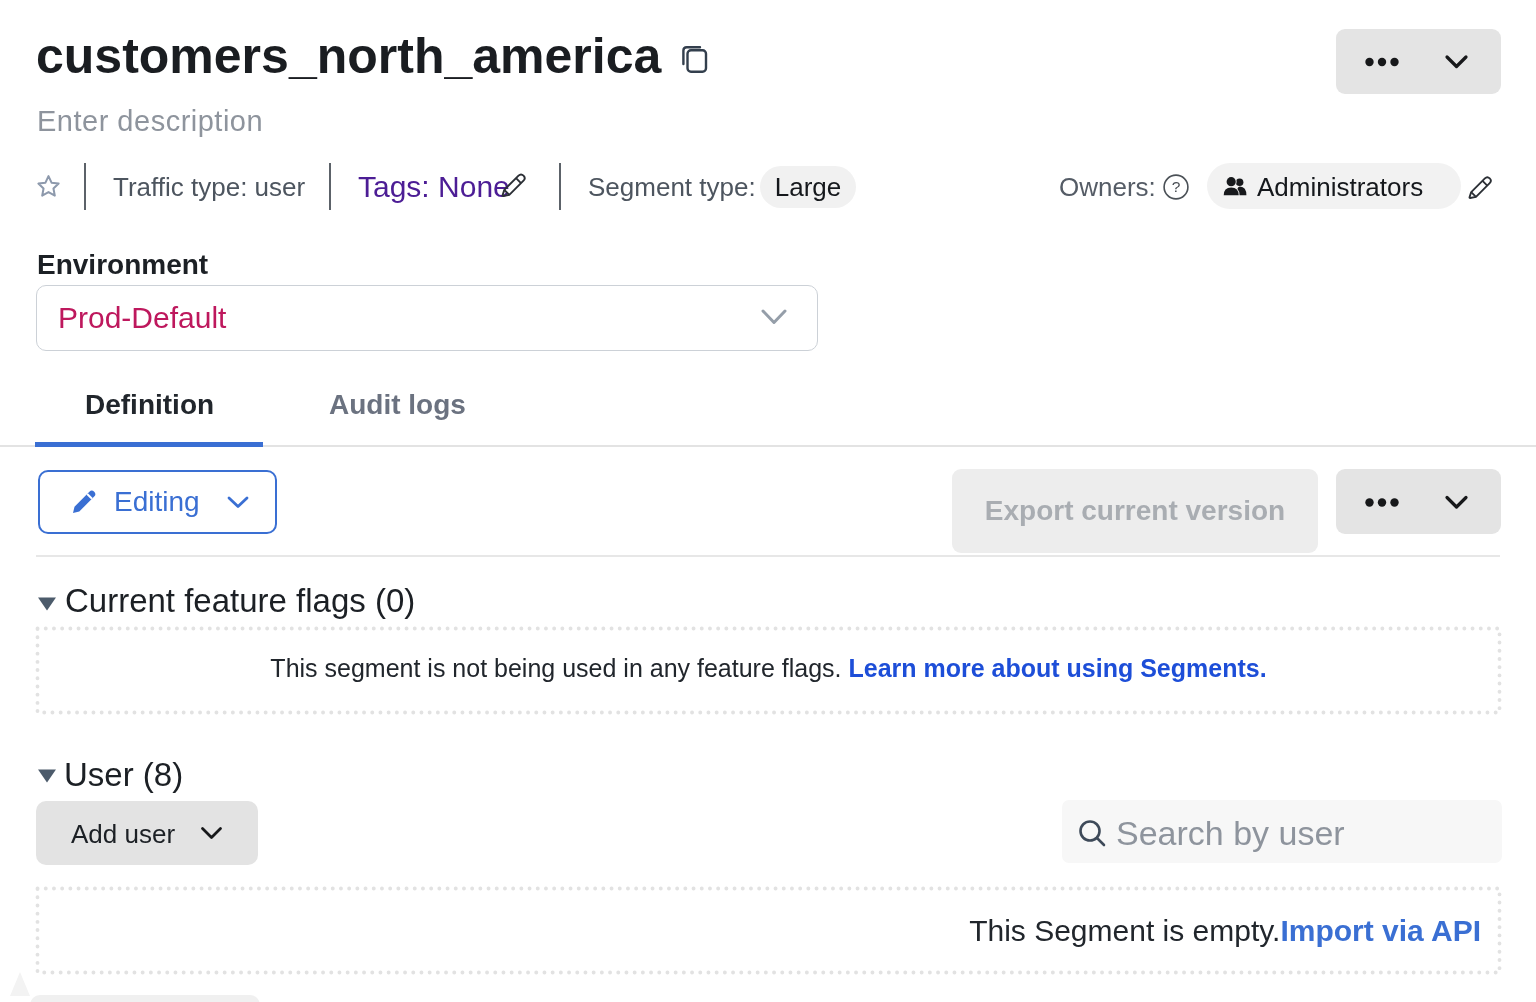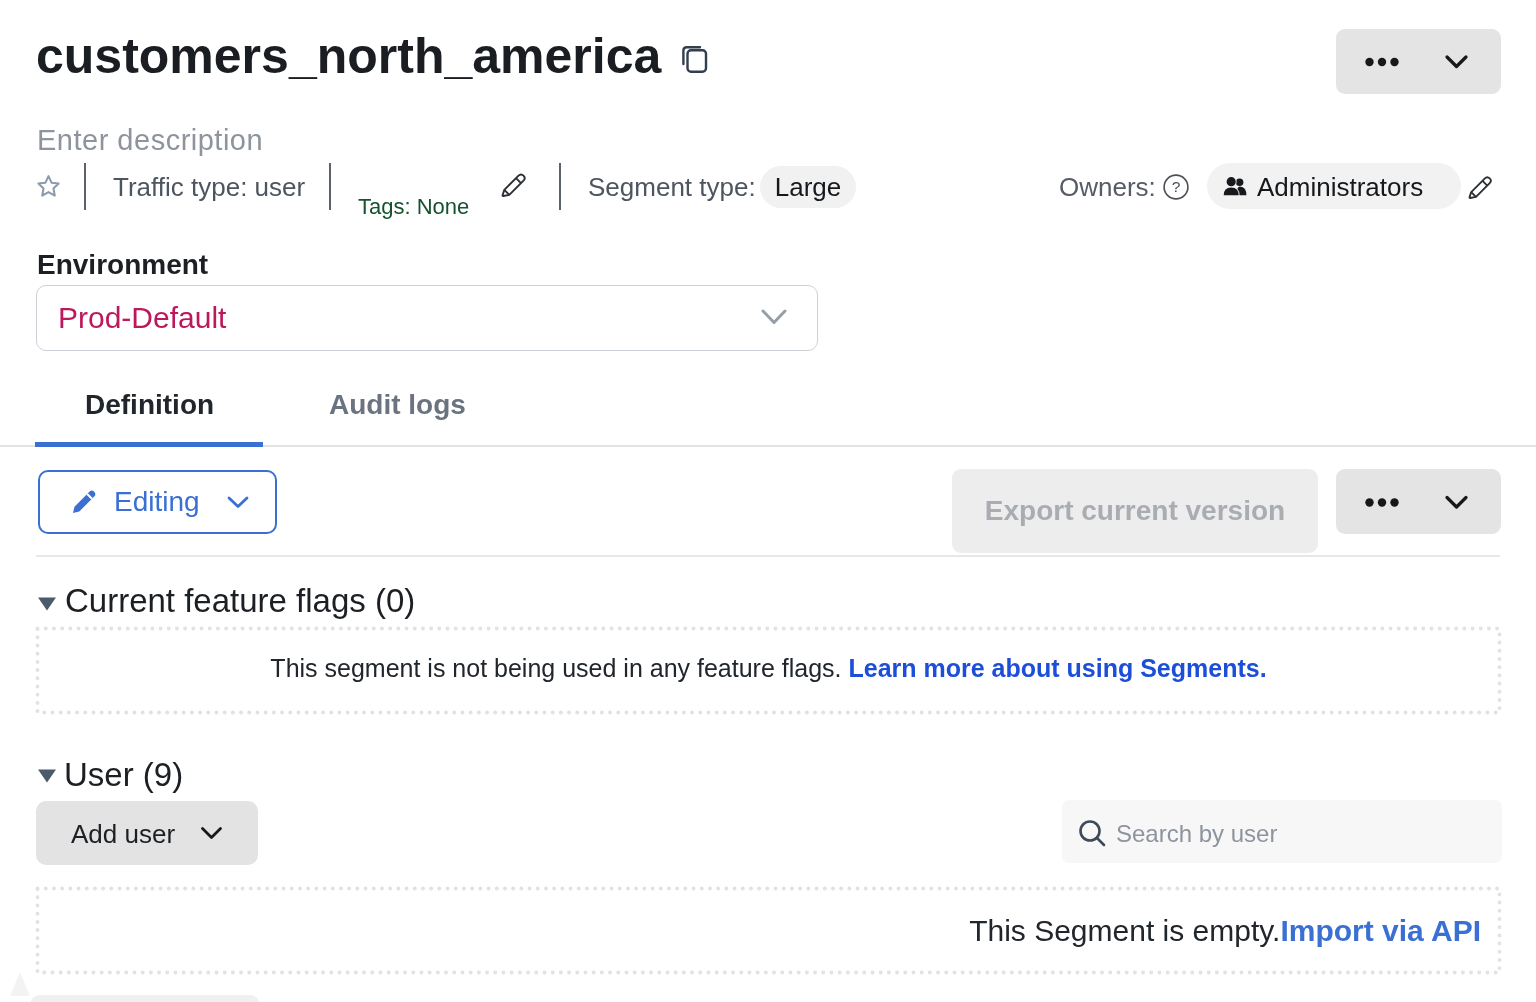--- a/index.html
+++ b/index.html
@@ -20,29 +20,29 @@
 
 <div class="abs" style="left:1336px; top:29px; width:165px; height:65px; background:#e4e4e4; border-radius:9px;">
   <svg class="abs" style="left:0; top:0;" width="165" height="65" viewBox="0 0 165 65" fill="none">
     <circle cx="33.5" cy="33" r="4.2" fill="#17181a"></circle>
     <circle cx="46" cy="33" r="4.2" fill="#17181a"></circle>
     <circle cx="58.5" cy="33" r="4.2" fill="#17181a"></circle>
     <path d="M111 28 L120.5 37.5 L130 28" stroke="#17181a" stroke-width="3.2" stroke-linecap="round" stroke-linejoin="round" fill="none"></path>
   </svg>
 </div>
 
-<div class="abs" style="left:37px; top:107px; font-size:29px; color:#8e949d; line-height:29px; letter-spacing:0.5px;margin-top:19px;">Enter description</div>
+<div class="abs" style="left:37px; top:107px; font-size:29px; color:#8e949d; line-height:29px; letter-spacing:0.5px;">Enter description</div>
 
 <svg class="abs" style="left:35px; top:173px;" width="27" height="27" viewBox="0 0 24 24" fill="none">
   <path d="M12 2.8 L14.7 8.6 L21 9.4 L16.4 13.8 L17.6 20.1 L12 17 L6.4 20.1 L7.6 13.8 L3 9.4 L9.3 8.6 Z" stroke="#8d99ac" stroke-width="1.8" stroke-linejoin="round" fill="none"></path>
 </svg>
 <div class="abs" style="left:84px; top:163px; width:2px; height:47px; background:#5c6269;"></div>
 <div class="abs" style="left:113px; top:174px; font-size:26px; color:#4d555f; line-height:26px;">Traffic type: user</div>
 <div class="abs" style="left:329px; top:163px; width:2px; height:47px; background:#5c6269;"></div>
-<div class="abs" style="left:358px; top:174px; font-size:22px; color:#14532d; line-height:26px;margin-top:20px;">Tags: None</div>
+<div class="abs" style="left:358px; top:174px; font-size:30px; color:#4c1d95; line-height:26px;">Tags: None</div>
 
 <svg class="abs" style="left:501px; top:169px;" width="28" height="28" viewBox="0 0 27 27" fill="none">
   <path d="M3.2 20.1 L16.9 6.4 Q19.3 4 21.7 6.4 Q24.1 8.8 21.7 11.2 L8 24.9 L2.2 26 Q1.4 26.1 1.5 25.3 L3.2 20.1 Z" stroke="#2b2f35" stroke-width="1.85" stroke-linejoin="round" fill="none"></path>
   <path d="M14.5 8.8 L19.3 13.6" stroke="#2b2f35" stroke-width="1.85" fill="none"></path>
   <path d="M3.2 20.1 L8 24.9" stroke="#2b2f35" stroke-width="1.85" fill="none"></path>
 </svg>
 <div class="abs" style="left:559px; top:163px; width:2px; height:47px; background:#5c6269;"></div>
 <div class="abs" style="left:588px; top:174px; font-size:26px; color:#4d555f; line-height:26px;">Segment type:</div>
 <div class="abs flexc" style="left:760px; top:166px; width:96px; height:42px; background:#f1f1f1; border-radius:21px; font-size:26px; color:#15181c;">Large</div>
 
@@ -110,34 +110,34 @@
 <div class="abs" style="left:65px; top:584px; font-size:33px; color:#1c2025; line-height:33px;">Current feature flags (0)</div>
 
 <svg class="abs" style="left:35px; top:626px;" width="1467" height="89" viewBox="0 0 1467 89" fill="none">
   <rect x="2.5" y="2.5" width="1462" height="84" stroke="#e2e2e2" stroke-width="3.8" stroke-dasharray="0.1 8.1" stroke-linecap="round" fill="none"></rect>
 </svg>
 <div class="abs" style="left:37px; top:653px; width:1463px; font-size:25px; color:#21262c; line-height:30px; text-align:center;">This segment is not being used in any feature flags. <span style="font-weight:bold; color:#1d4ed8;">Learn more about using Segments.</span></div>
 
 <svg class="abs" style="left:37px; top:768px;" width="20" height="16" viewBox="0 0 20 16">
   <path d="M1 1.5 L19 1.5 L10 14.5 Z" fill="#4c5b6b"></path>
 </svg>
-<div class="abs" style="left:64px; top:758px; font-size:33px; color:#1c2025; line-height:33px;">User (9)</div>
+<div class="abs" style="left:64px; top:758px; font-size:33px; color:#1c2025; line-height:33px;">User (8)</div>
 
 <div class="abs" style="left:36px; top:801px; width:222px; height:64px; background:#e3e3e3; border-radius:10px;"></div>
 <div class="abs" style="left:71px; top:821px; font-size:26px; color:#1c2025; line-height:26px;">Add user</div>
 <svg class="abs" style="left:200px; top:826px;" width="23" height="15" viewBox="0 0 23 15" fill="none">
   <path d="M2.5 2.5 L11.5 11.5 L20.5 2.5" stroke="#17181a" stroke-width="2.8" stroke-linecap="round" stroke-linejoin="round" fill="none"></path>
 </svg>
 
 <div class="abs" style="left:1062px; top:800px; width:440px; height:63px; background:#f7f7f7; border-radius:7px;"></div>
 <svg class="abs" style="left:1077px; top:818px;" width="30" height="30" viewBox="0 0 30 30" fill="none">
   <circle cx="13" cy="13" r="9.5" stroke="#3e4a59" stroke-width="2.6" fill="none"></circle>
   <path d="M20 20 L27 27" stroke="#3e4a59" stroke-width="2.6" stroke-linecap="round" fill="none"></path>
 </svg>
-<div class="abs" style="left:1116px; top:819px; font-size:24px; color:#8e949d; line-height:29px;">Search by user</div>
+<div class="abs" style="left:1116px; top:819px; font-size:34px; color:#8e949d; line-height:29px;">Search by user</div>
 
 <svg class="abs" style="left:35px; top:886px;" width="1467" height="89" viewBox="0 0 1467 89" fill="none">
   <rect x="2.5" y="2.5" width="1462" height="84" stroke="#e2e2e2" stroke-width="3.8" stroke-dasharray="0.1 8.1" stroke-linecap="round" fill="none"></rect>
 </svg>
 <div class="abs" style="left:17px; top:916px; width:1464px; font-size:30px; color:#21262c; line-height:30px; text-align:right;">This Segment is empty.<span style="font-weight:bold; color:#3a6fd3;">Import via API</span></div>
 
 <div class="abs" style="left:30px; top:995px; width:230px; height:20px; background:#f0f0f0; border-radius:10px 10px 0 0;"></div>
 <div class="abs" style="left:10px; top:972px; width:0; height:0; border-left:10px solid transparent; border-right:10px solid transparent; border-bottom:24px solid #f3f3f3;"></div>
 
 </body></html>

